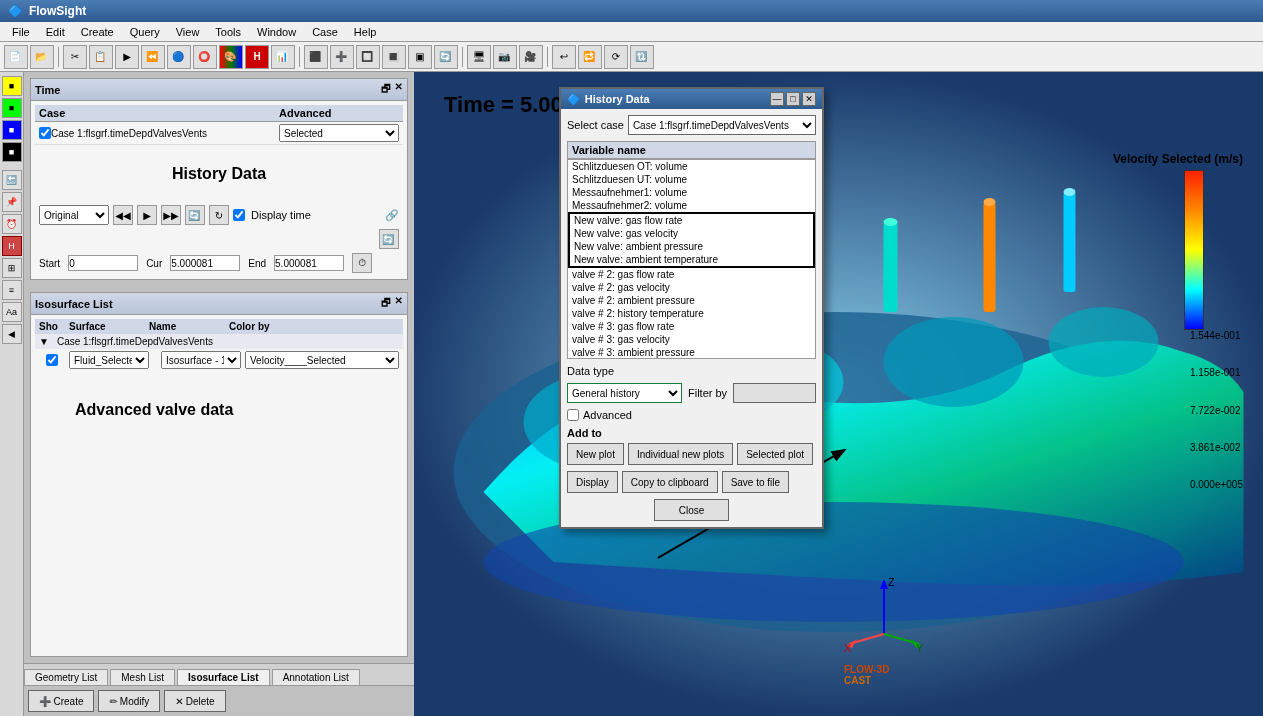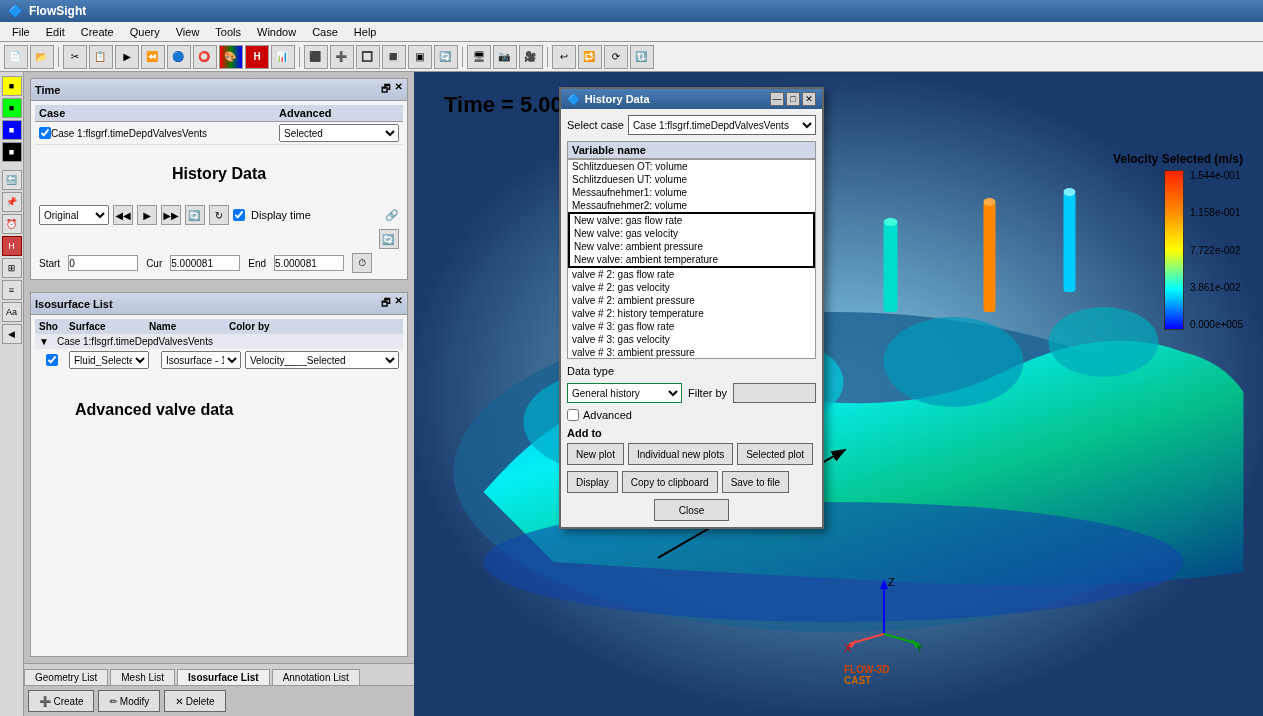--- a/index.html
+++ b/index.html
@@ -27,21 +27,21 @@
     .viewport-3d { width: 100%; height: 100%; background: linear-gradient(135deg, #2b6cb0 0%, #1a4a8a 30%, #87ceeb 100%); position: relative; overflow: hidden; }
     
     
     .time-label { position: absolute; top: 20px; left: 30px; font-size: 22px; font-weight: bold; color: black; }
     
     
     .color-bar { position: absolute; right: 20px; top: 80px; display: flex; flex-direction: column; align-items: flex-end; }
     .color-bar-title { font-size: 12px; font-weight: bold; margin-bottom: 4px; color: black; }
     .color-bar-gradient { width: 20px; height: 160px; background: linear-gradient(to bottom, #ff0000, #ffff00, #00ff00, #00ffff, #0000ff); border: 1px solid #333; }
     .color-bar-labels { display: flex; flex-direction: column; justify-content: space-between; height: 160px; margin-left: 4px; font-size: 10px; }
-    .color-bar-inner { display: flex; flex-direction: row; }
+    .color-bar-inner { display: flex; flex-direction: column; }
     
     
     .dialog { position: absolute; top: 10px; left: 130px; width: 260px; background: #f0f0f0; border: 2px solid #666; box-shadow: 4px 4px 8px rgba(0,0,0,0.4); z-index: 100; }
     .dialog-title { background: linear-gradient(to bottom, #4a7db5, #2d5a8e); color: white; padding: 3px 6px; display: flex; align-items: center; justify-content: space-between; font-size: 11px; font-weight: bold; }
     .dialog-title-btns { display: flex; gap: 2px; }
     .dialog-title-btn { width: 14px; height: 14px; background: #d0d0d0; border: 1px solid #666; cursor: pointer; display: flex; align-items: center; justify-content: center; font-size: 9px; color: black; }
     .dialog-content { padding: 6px; }
     
     .select-case-row { display: flex; align-items: center; margin-bottom: 6px; gap: 4px; }
     .select-case-combo { flex: 1; height: 20px; font-size: 10px; border: 1px solid #666; background: white; }

